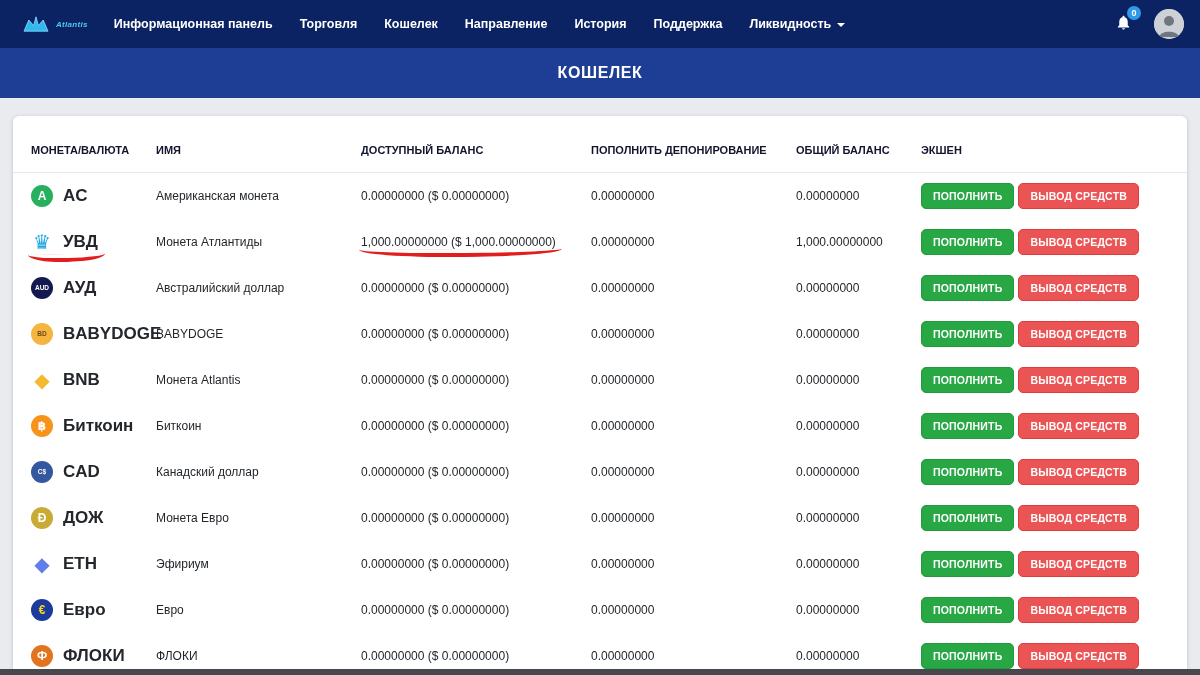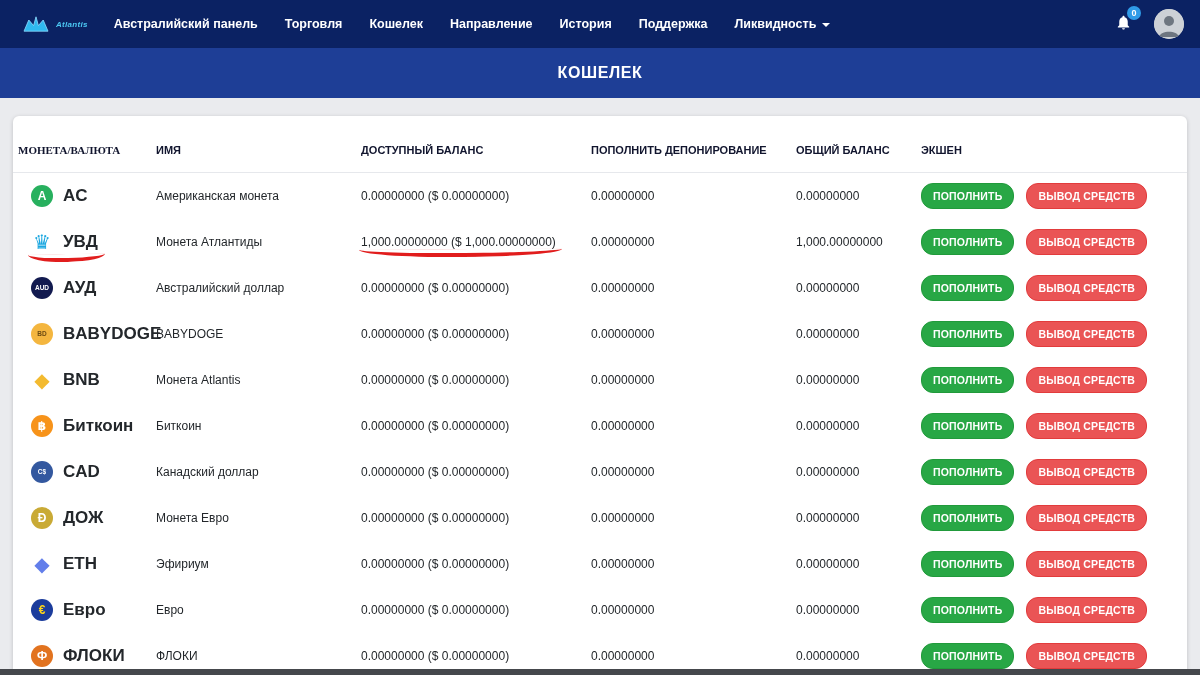--- a/index.html
+++ b/index.html
@@ -31,59 +31,59 @@
   
   .content { padding:18px 13px 0; }
   .card { background:#fff; border-radius:6px; box-shadow:0 1px 4px rgba(0,0,0,.18);
     padding-top:20px; min-height:600px; }
 
   table { width:100%; border-collapse:collapse; table-layout:fixed; }
   col.c1{width:135px} col.c2{width:205px} col.c3{width:230px}
   col.c4{width:205px} col.c5{width:125px} col.c6{width:auto}
   thead th { text-align:left; font-size:11px; font-weight:700; color:#11152e;
     padding:8px 8px 16px; border-bottom:1px solid #e6e8ec; white-space:nowrap; }
-  thead th:first-child { padding-left:5px;font-family:Liberation Serif, serif; }
+  thead th:first-child { padding-left:18px; }
   tbody td { font-size:12px; color:#23272b; padding:10px 8px; vertical-align:middle; white-space:nowrap; }
   tbody td:first-child { padding-left:18px; }
 
   .coin-wrap { display:flex; align-items:center; gap:10px; position:relative; width:max-content; padding-right:4px; }
   .coin-icon { width:22px; height:22px; border-radius:50%; flex:0 0 22px;
     display:flex; align-items:center; justify-content:center;
     font-weight:700; font-size:12px; line-height:1; }
   .coin-icon.small { font-size:6.5px; letter-spacing:0; }
   .coin-icon.plain { background:transparent !important; font-size:20px; }
   .coin-code { font-weight:700; font-size:17px; color:#23272b;text-align:center; }
 
   .avail-wrap { position:relative; display:inline-block; }
 
   
   .scribble { position:absolute; height:8px; pointer-events:none;
     border-bottom:4px solid #e11d1d; border-radius:48% / 0 0 95% 100%; }
   .scribble.code  { left:-3px; right:-3px; bottom:-9px; transform:rotate(-1.2deg); }
   .scribble.avail { left:-2px; right:-6px; bottom:-8px; transform:rotate(-.4deg); }
 
-  .btn { display:inline-block; border-radius:12px; font-family:inherit; cursor:pointer;
+  .btn { display:inline-block; border-radius:5px; font-family:inherit; cursor:pointer;
     font-size:10.5px; font-weight:700; color:#fff; padding:6px 11px; letter-spacing:.2px; }
   .btn-green { background:#28a745; border:1px solid #219a3b; }
-  .btn-red   { background:#ea5455; border:1px solid #e23b3c; margin-left:12px; }
+  .btn-red   { background:#ea5455; border:1px solid #e23b3c; margin-left:4px; }
 
   .bottom-strip { position:fixed; left:0; right:0; bottom:0; height:6px; background:#45484c; z-index:20; }
 </style>
 </head>
 <body>
 
 <nav class="topnav">
   <div class="logo">
     <svg width="40" height="16" viewBox="0 0 40 20">
       <polygon points="5,19 11,5 17,12 20,1 23,12 29,5 35,19" fill="#2fb9ef" stroke="#8fdcff" stroke-width="1"></polygon>
     </svg>
     <span class="logo-text">Atlantis</span>
   </div>
   <ul class="nav-menu">
-      <li>Австралийский панель</li>
+      <li>Информационная панель</li>
       <li>Торговля</li>
       <li>Кошелек</li>
       <li>Направление</li>
       <li>История</li>
       <li>Поддержка</li>
       <li>Ликвидность<span class="caret"></span></li>
     </ul>
   <div class="nav-right">
     <div class="bell-wrap">
       <svg width="17" height="17" viewBox="0 0 24 24" fill="#ffffff">

